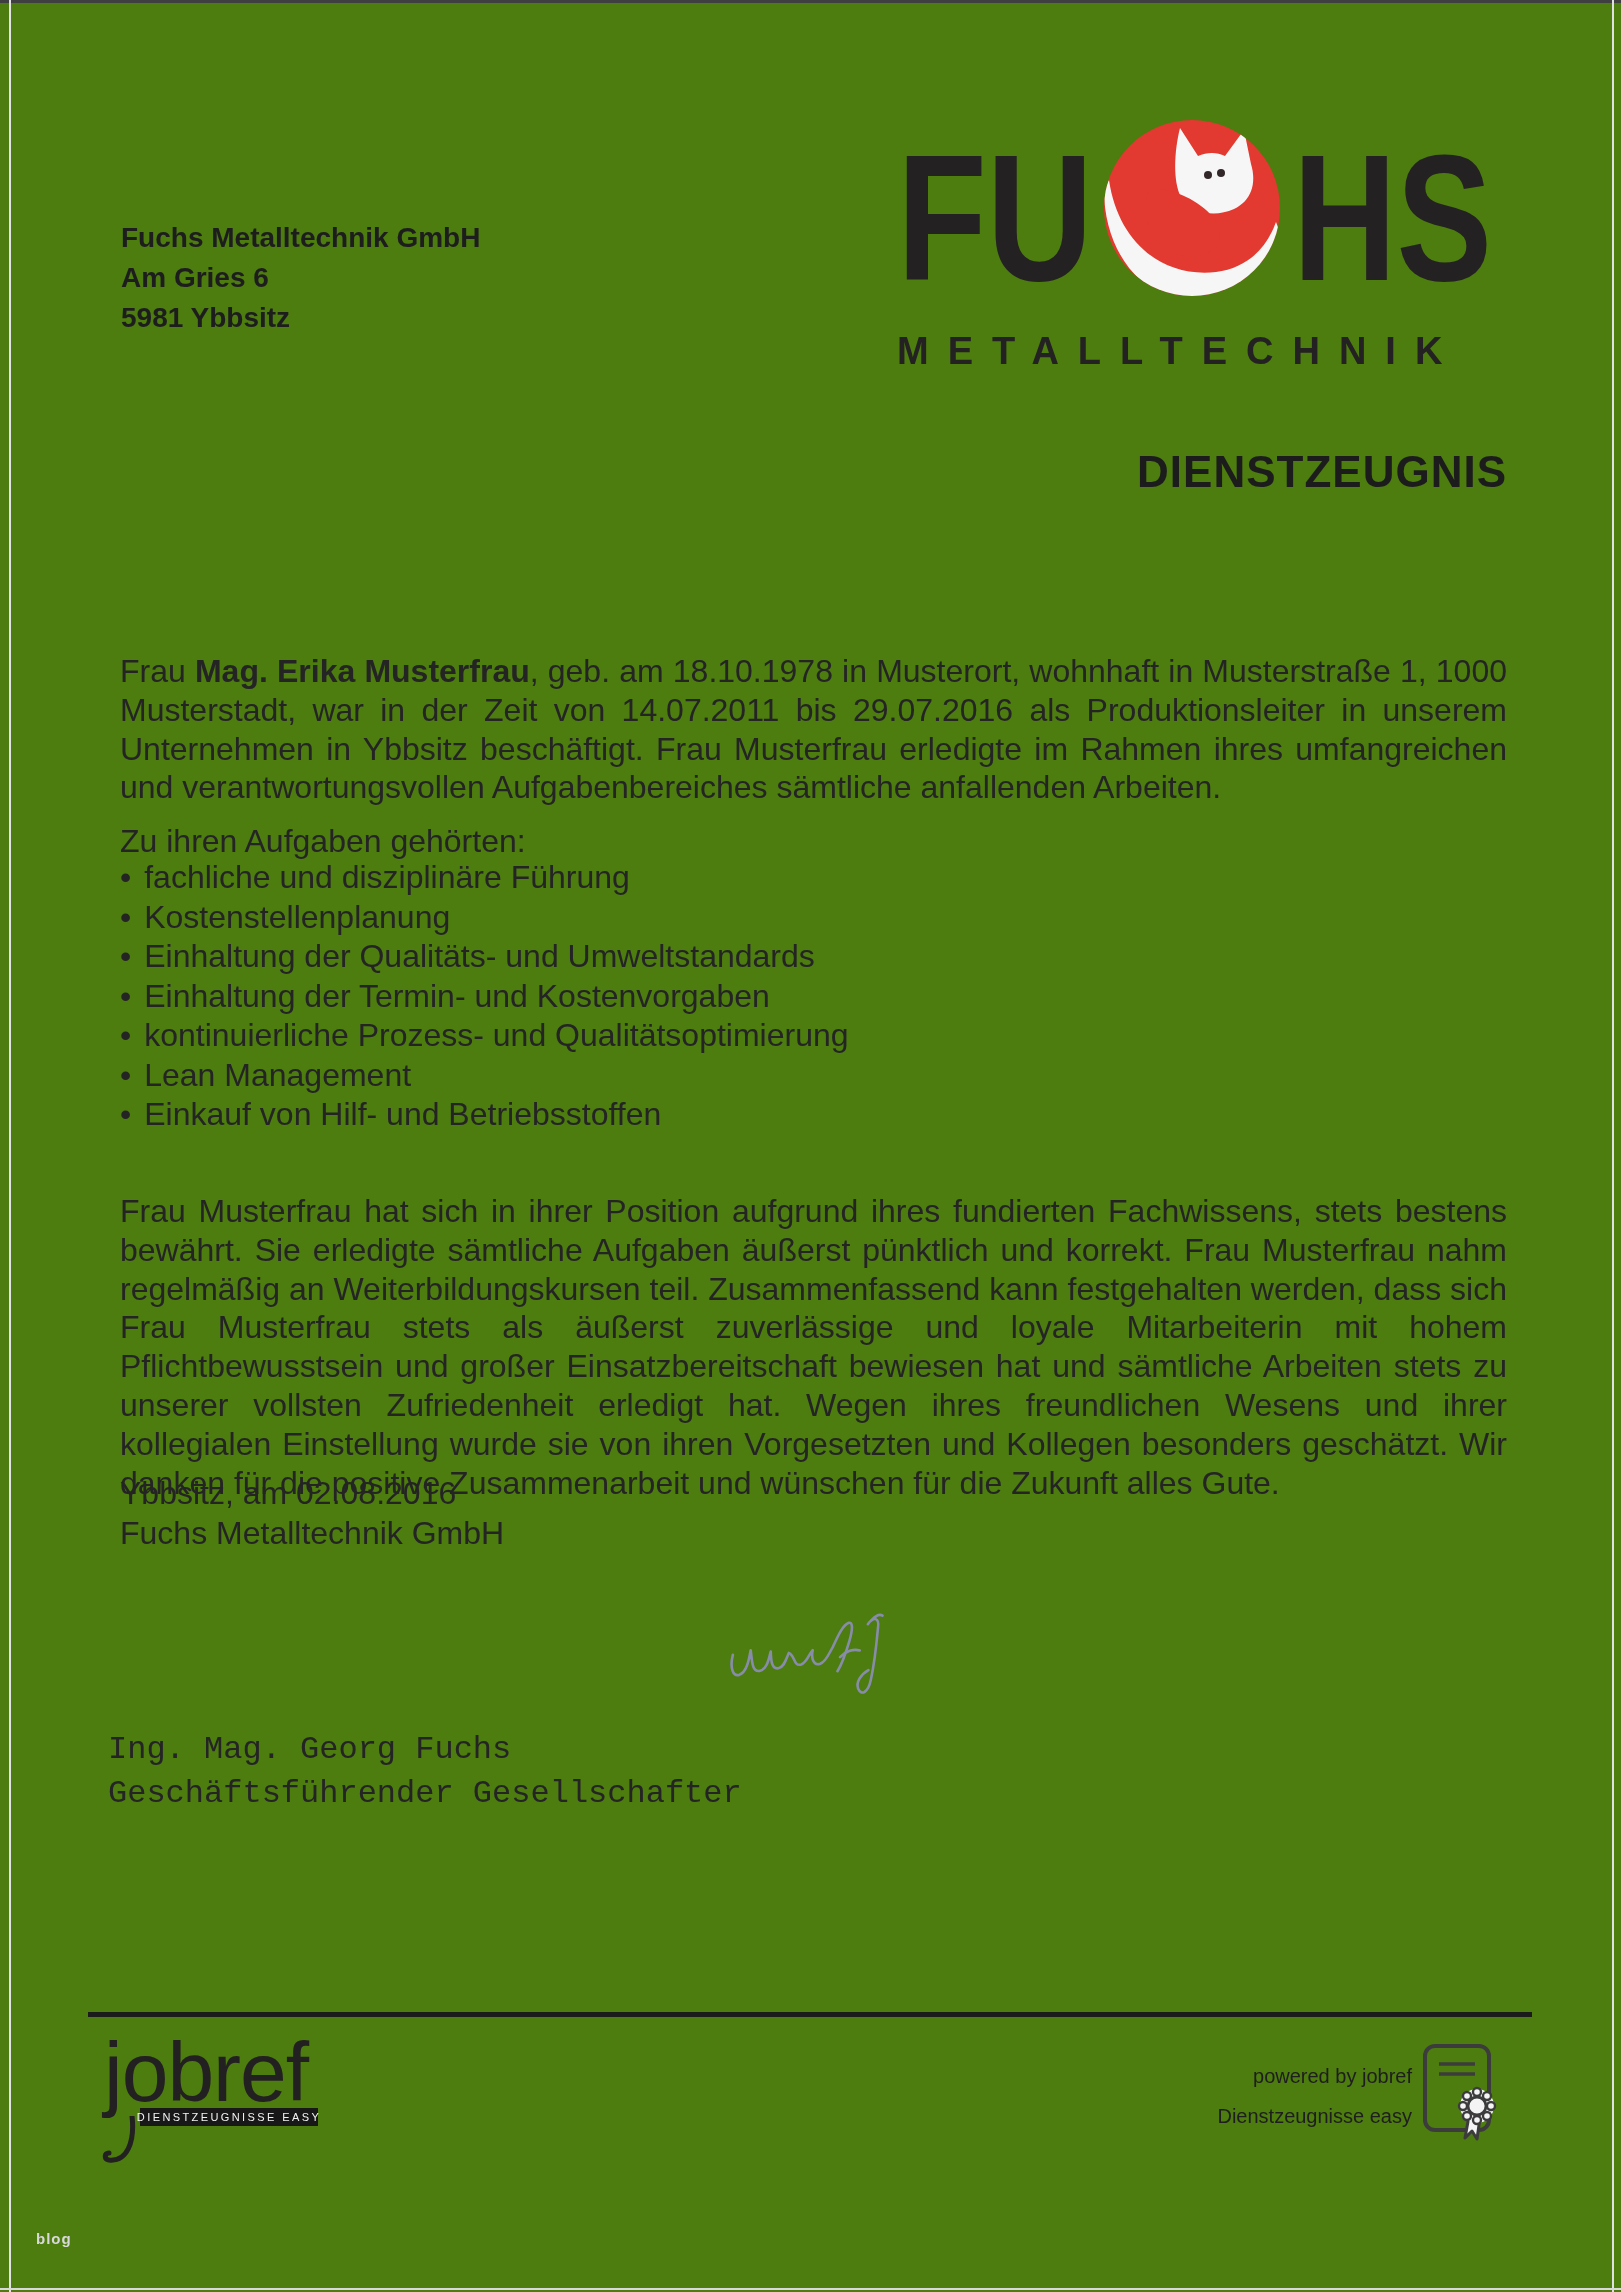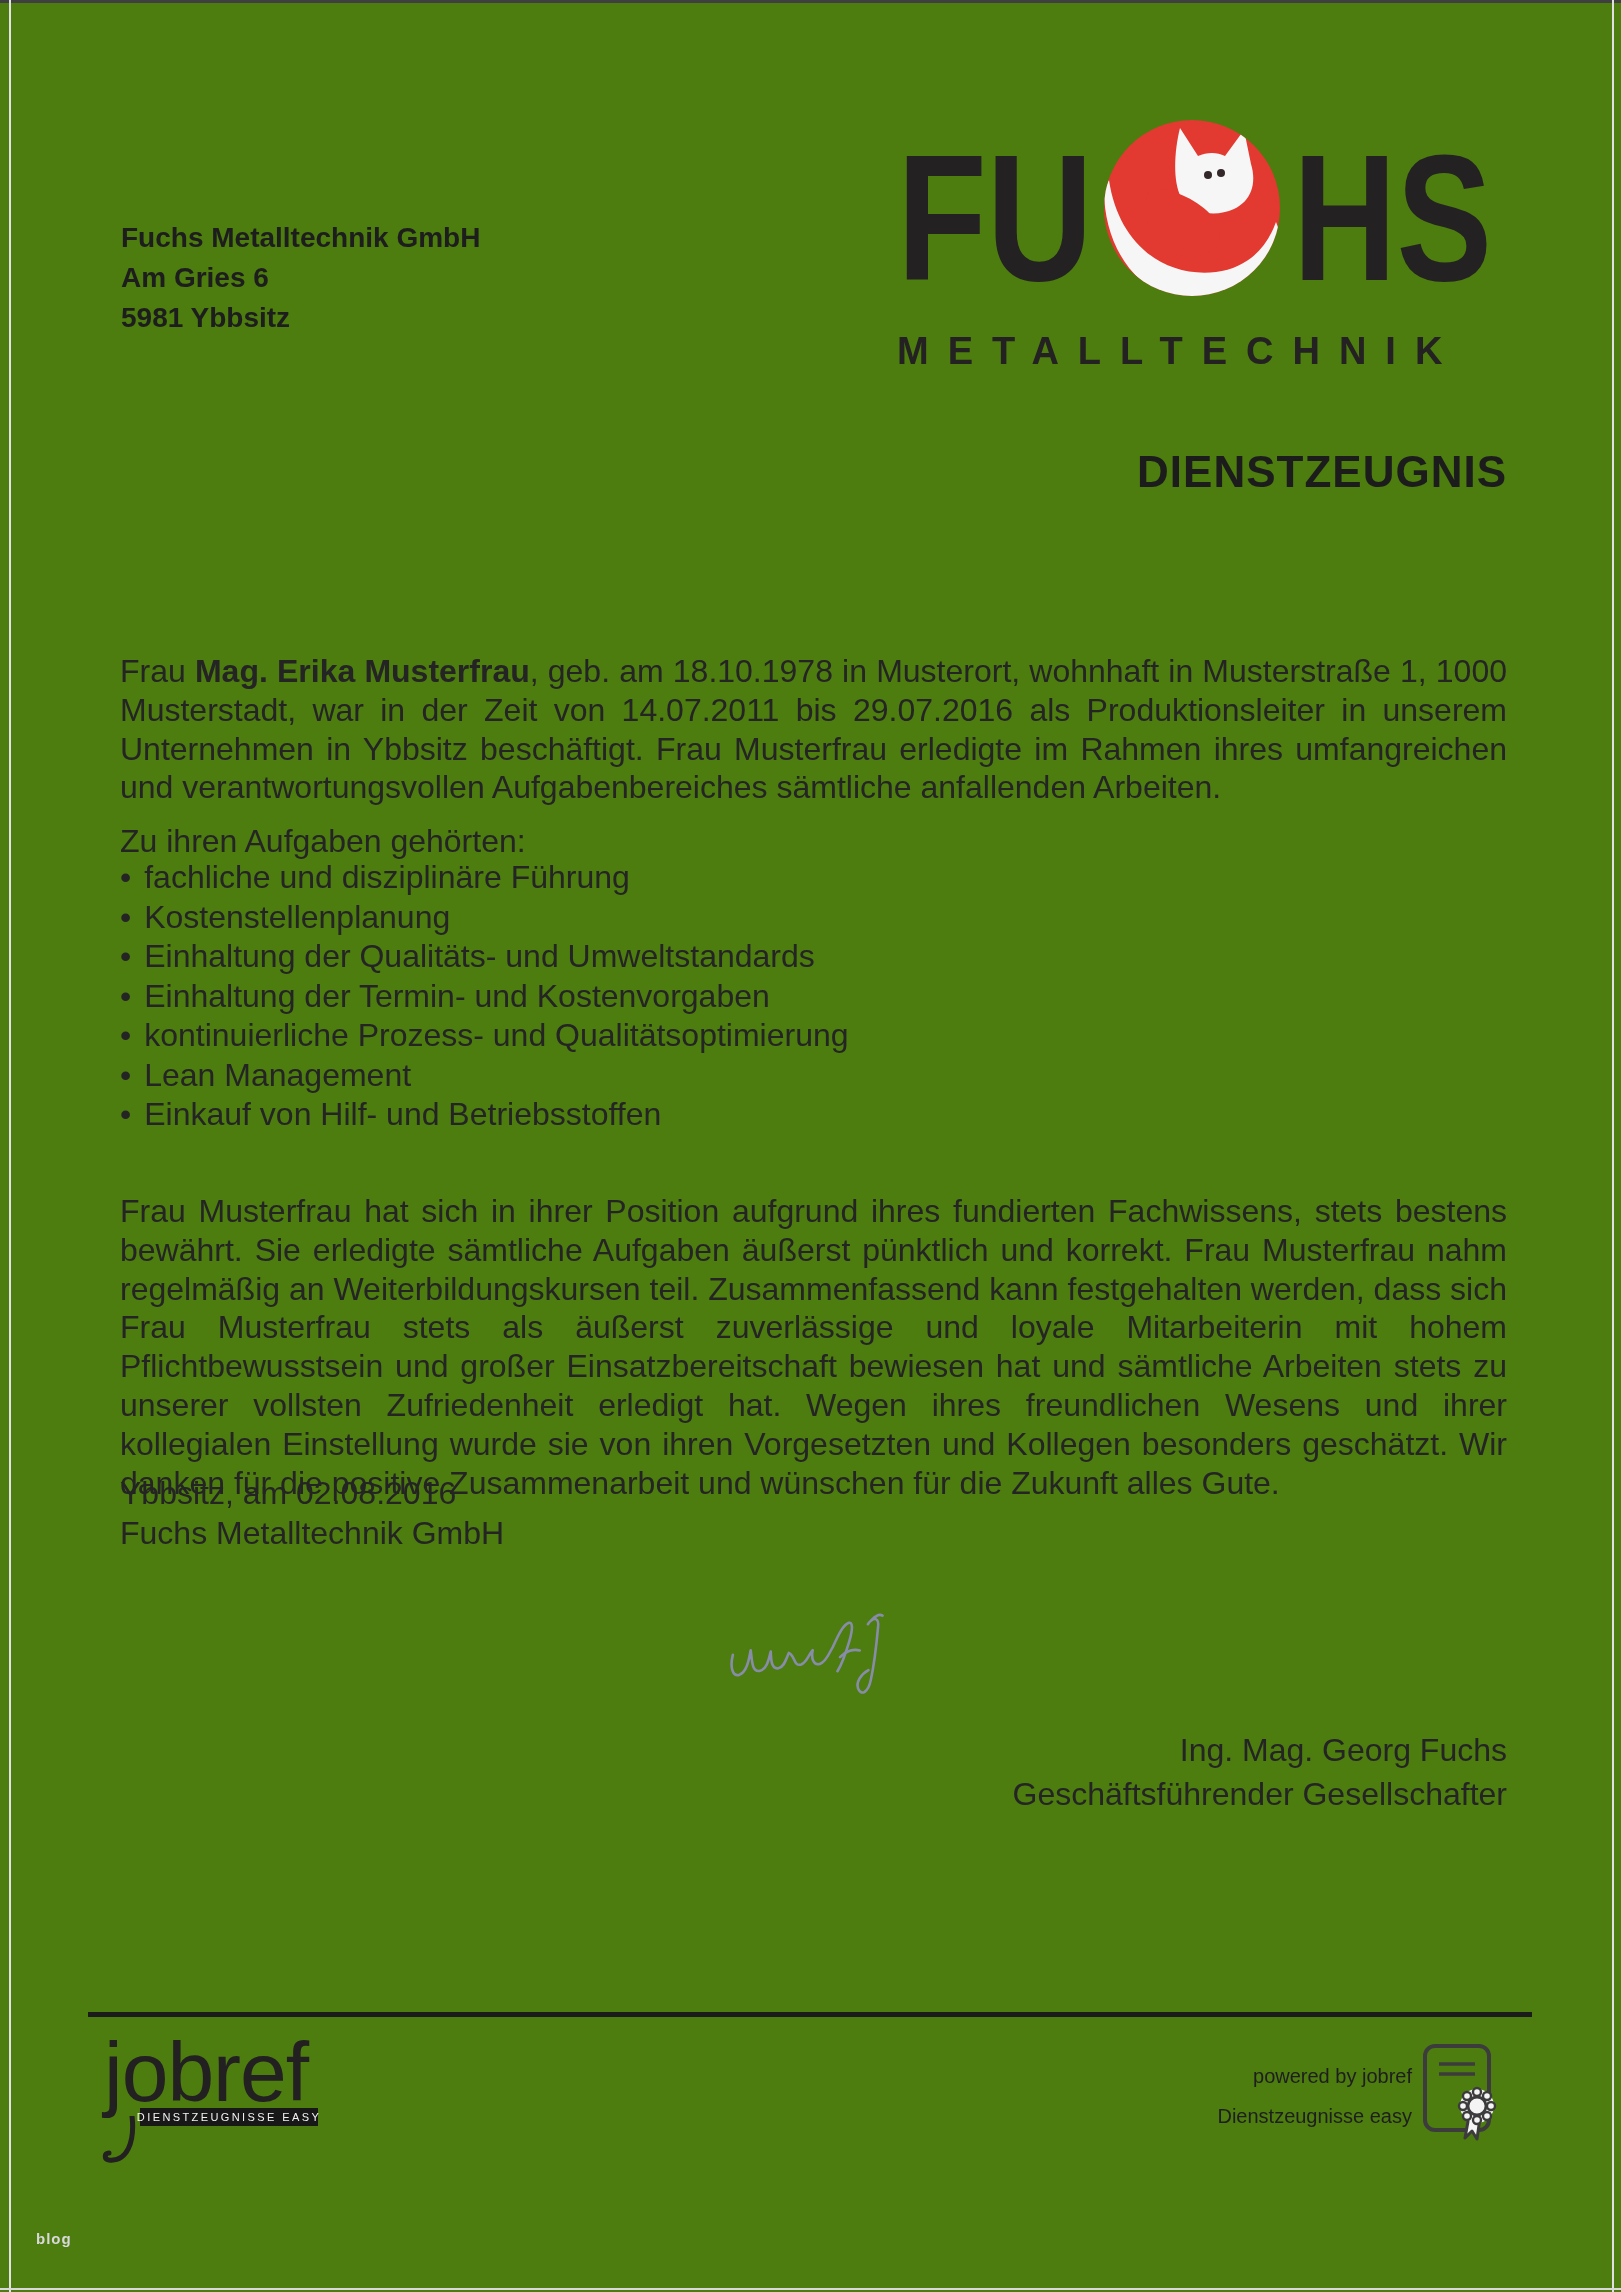--- a/index.html
+++ b/index.html
@@ -40,21 +40,21 @@
 
   .bodytext{font-size:32px;line-height:38.8px;color:#242425;}
   .p1{position:absolute;left:120px;top:620px;width:1387px;text-align:justify;}
   .tasks-heading{position:absolute;left:120px;top:822px;width:1387px;}
   .tasks{position:absolute;left:120px;top:858px;width:1387px;margin:0;padding:0;list-style:none;line-height:39.5px;}
   .tasks li::before{content:"•";margin-right:13px;}
   .p2{position:absolute;left:120px;top:1160px;width:1387px;text-align:justify;}
   .dateblock{position:absolute;left:120px;top:1474px;width:1387px;line-height:39.5px;}
 
   .signature-wrap{position:absolute;left:723px;top:1612px;width:185px;height:92px;transform:rotate(-2deg);}
-  .signoff{position:absolute;left:120px;top:1728px;width:1387px;text-align:right;line-height:44px;}
+  .signoff{position:absolute;left:108px;top:1728px;width:1387px;text-align:left;line-height:44px;font-family:Liberation Mono, monospace;}
 
   .footer-line{position:absolute;left:88px;top:2012px;width:1444px;height:5px;background:#1c1b1c;}
 
   .jobref{position:absolute;left:104px;top:2030px;width:340px;height:150px;}
   .jobref-word{
     font-size:84px;font-weight:200;color:#232021;
     letter-spacing:-1px;line-height:1;
   }
   .jobref-bar{
     position:absolute;left:36px;top:78px;width:178px;height:18px;

